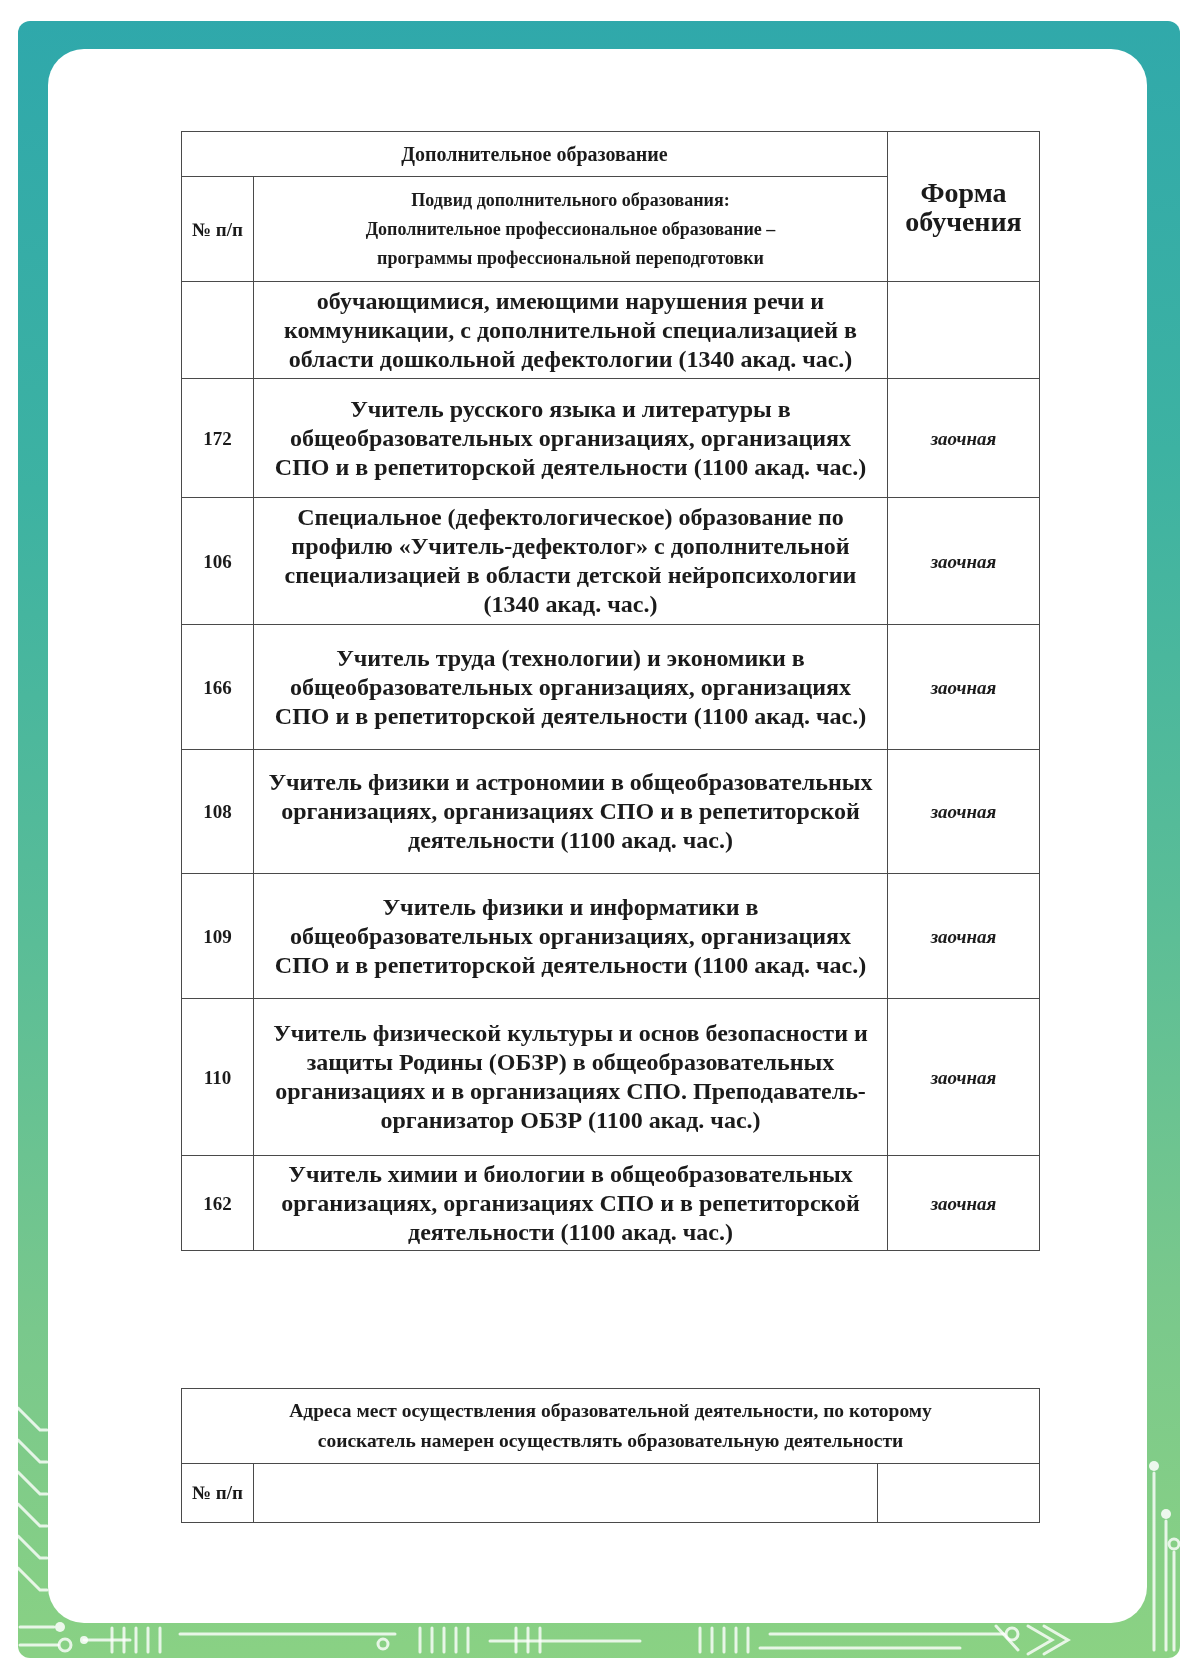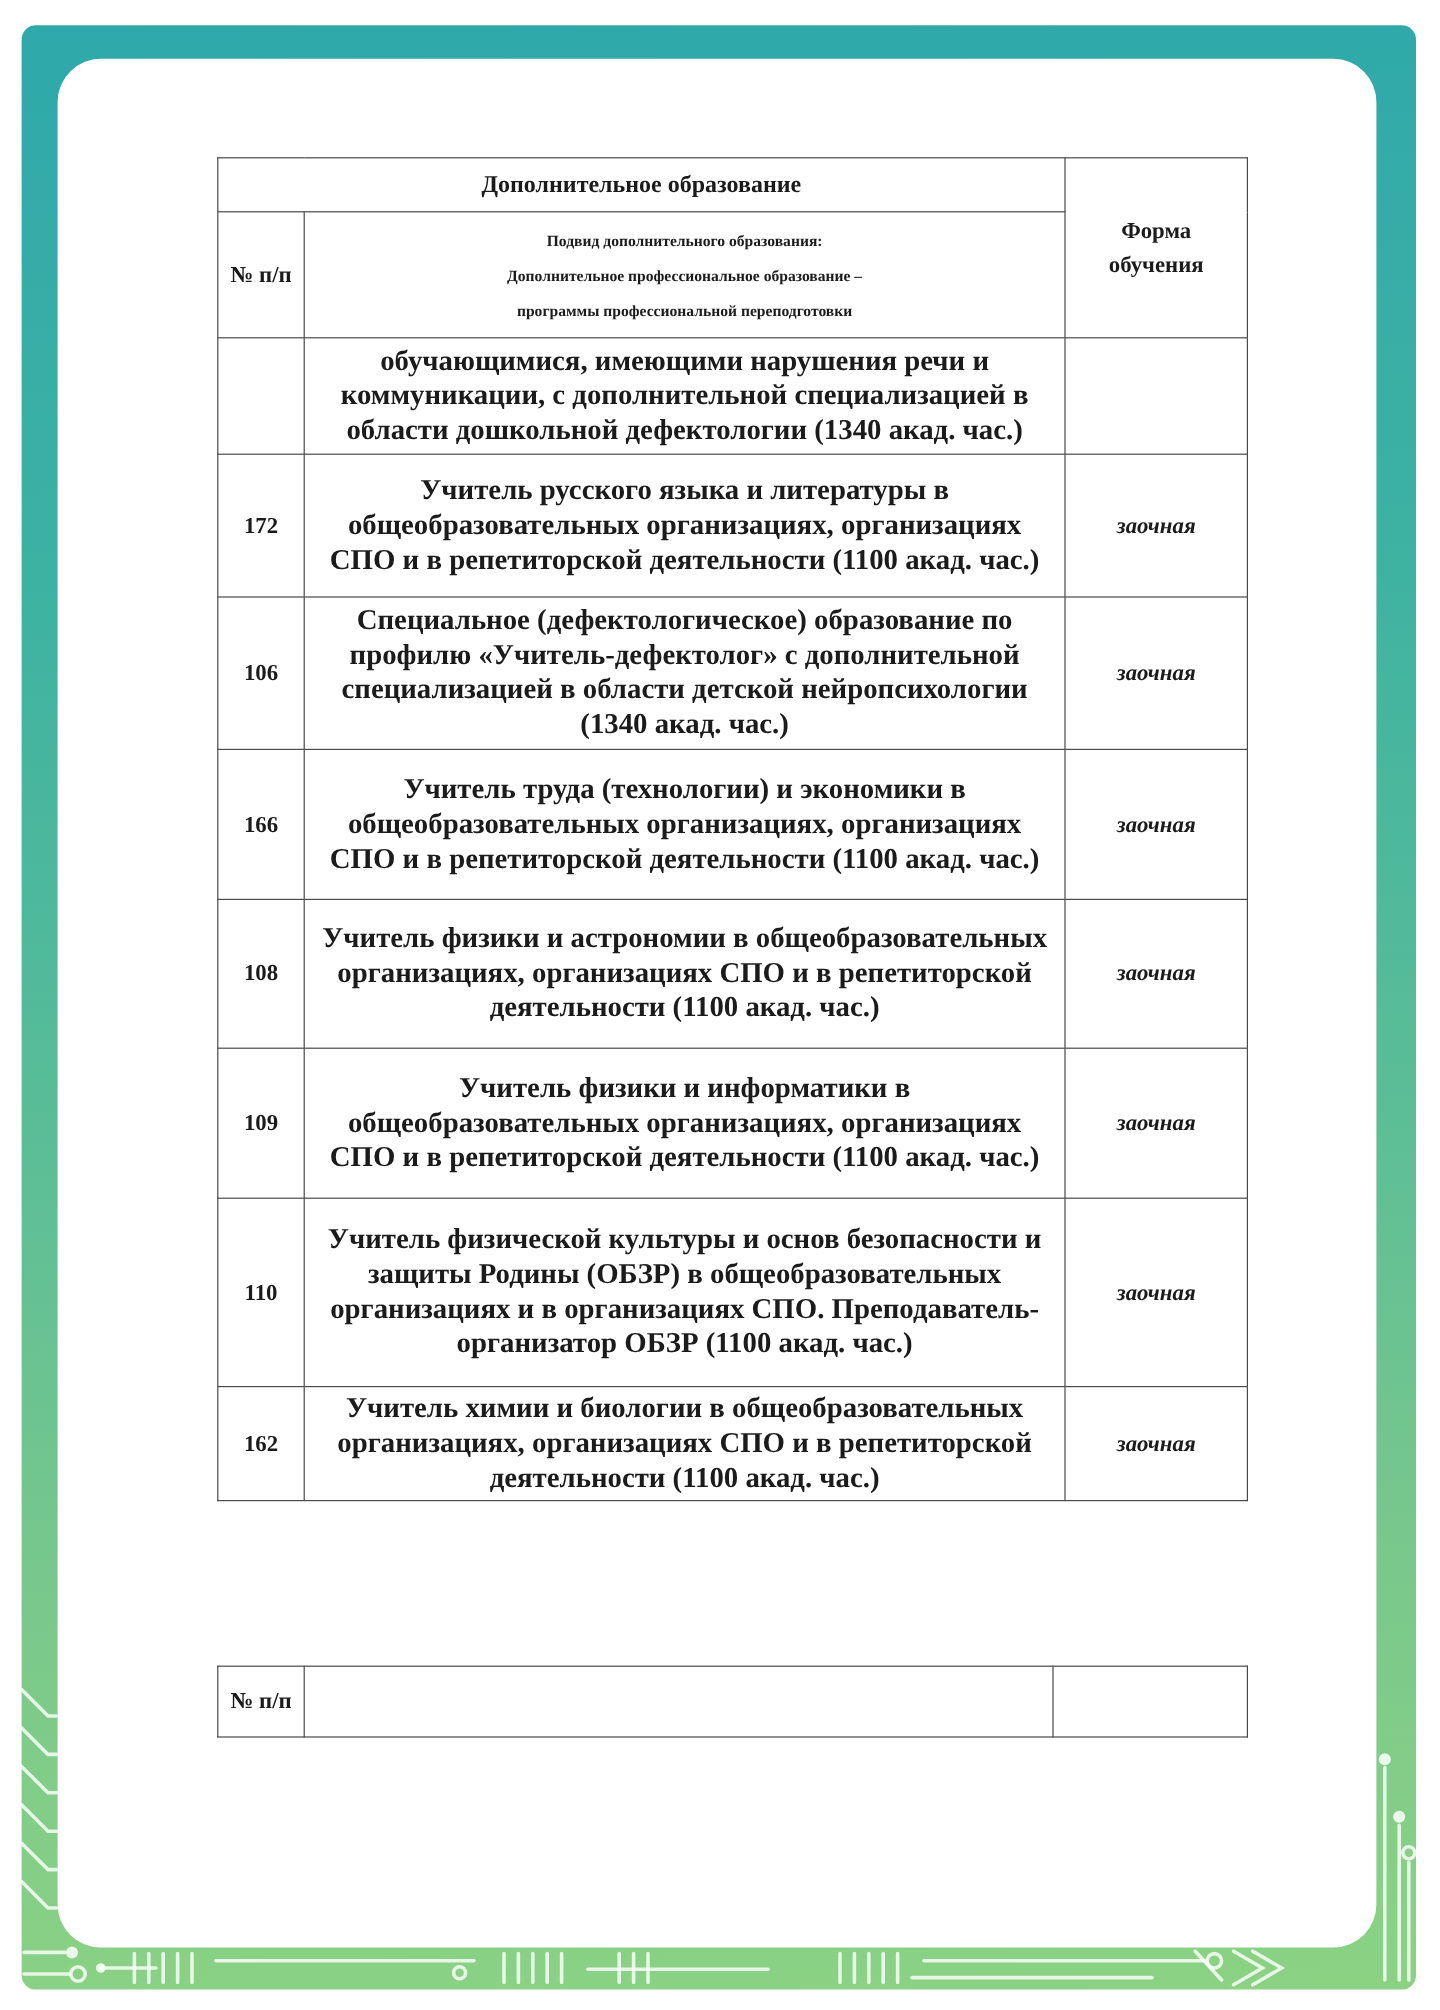--- a/index.html
+++ b/index.html
@@ -21,23 +21,23 @@
   
   table{border-collapse:collapse;table-layout:fixed;}
   .main-table{
     position:absolute;left:181px;top:131px;width:858px;
   }
   .main-table th,.main-table td{
     border:1.5px solid #4a4a4a;font-weight:bold;text-align:center;vertical-align:middle;
     padding:2px 6px;line-height:29px;
   }
   .mt-title{font-size:20px;height:40px;}
-  .mt-subtype{font-size:13px;white-space:pre-line;height:100px;padding:2px 20px;}
+  .mt-subtype{font-size:18px;white-space:pre-line;height:100px;padding:2px 20px;}
   .mt-num-h{font-size:19px;}
-  .mt-form-h{font-size:19px;line-height:28px;padding:2px 14px;}
+  .mt-form-h{font-size:28px;line-height:28px;padding:2px 14px;}
   .c-num{font-size:19px;}
   .c-prog{font-size:24px;padding:4px 80px;}
   .c-form{font-size:19px;font-style:italic;}
   .main-table tbody tr:nth-child(1) td{height:92px;}
   .main-table tbody tr:nth-child(2) td{height:114px;}
   .main-table tbody tr:nth-child(3) td{height:122px;}
   .main-table tbody tr:nth-child(4) td{height:120px;}
   .main-table tbody tr:nth-child(5) td{height:119px;}
   .main-table tbody tr:nth-child(6) td{height:120px;}
   .main-table tbody tr:nth-child(7) td{height:152px;text-align:center;}
@@ -176,20 +176,24 @@
   </table>
 
   <table class="address-table">
     <colgroup>
       <col style="width:72px">
       <col style="width:624px">
       <col style="width:162px">
     </colgroup>
     <tbody>
       <tr>
+        <td colspan="3" class="at-title">Адреса мест осуществления образовательной деятельности, по которому
+соискатель намерен осуществлять образовательную деятельности</td>
+      </tr>
+      <tr>
         <td class="at-num">№ п/п</td>
         <td class="at-cell"></td>
         <td class="at-cell"></td>
       </tr>
     </tbody>
   </table>
 
 </div>
 
 </body></html>

